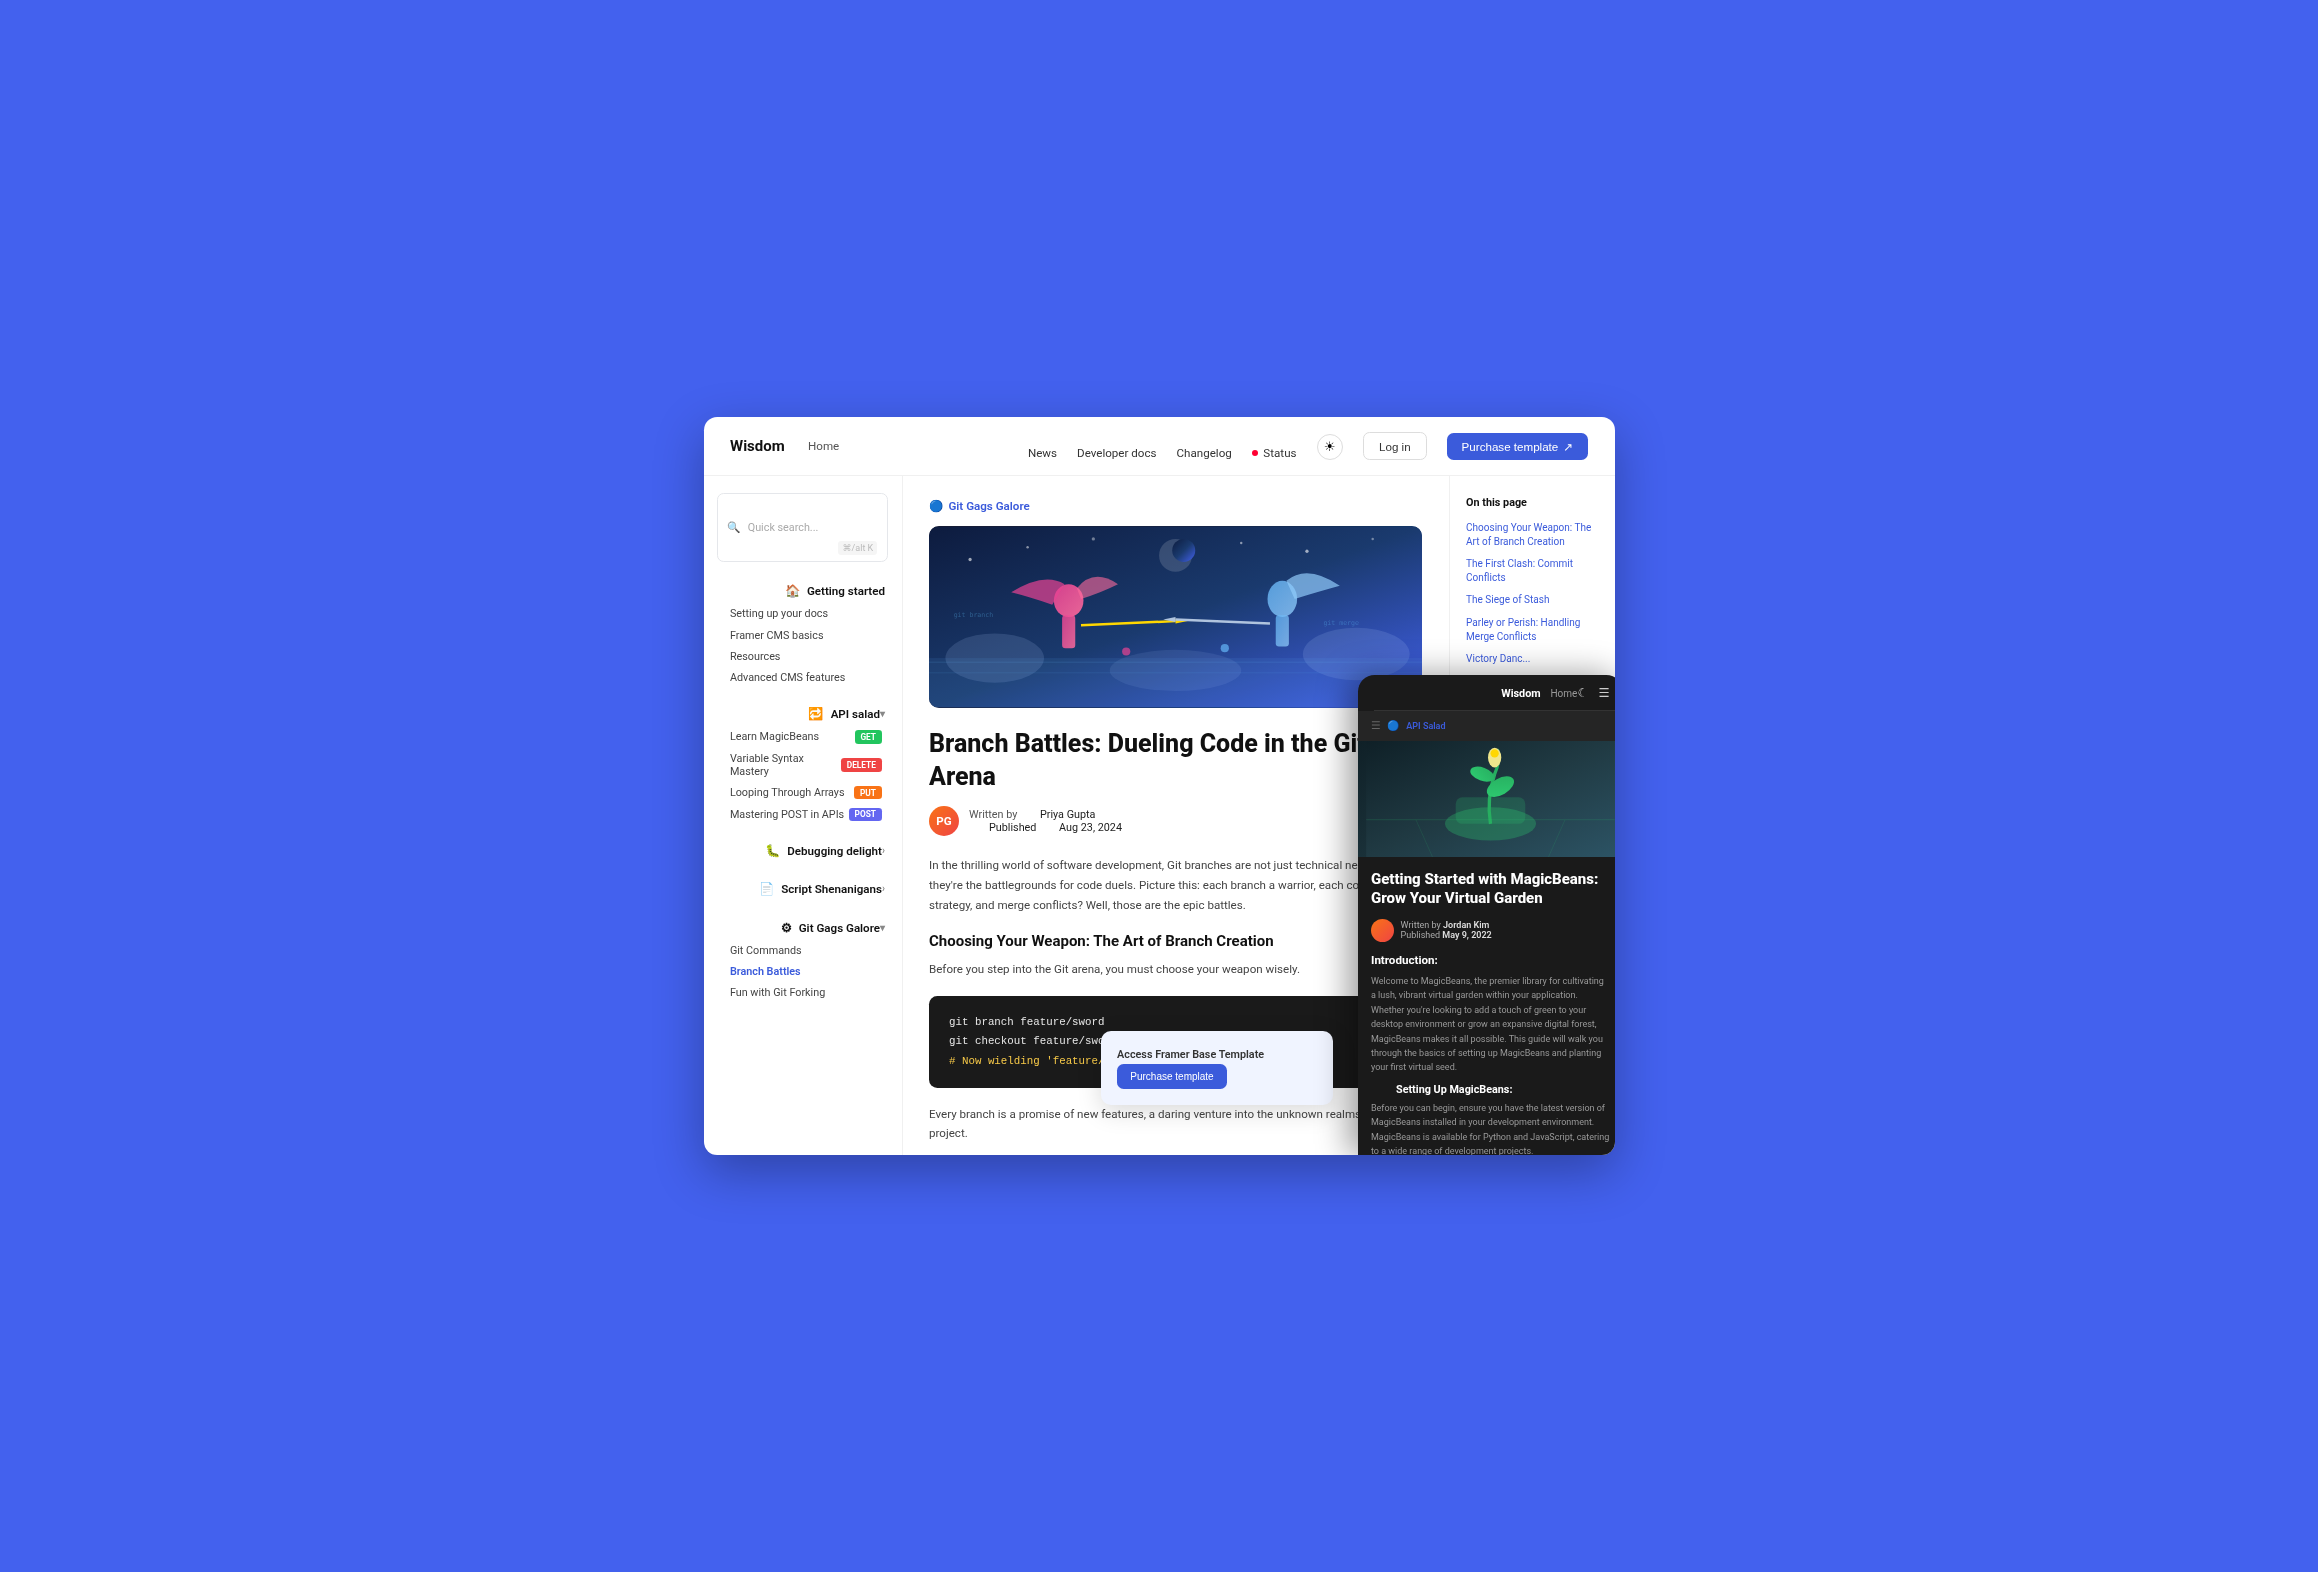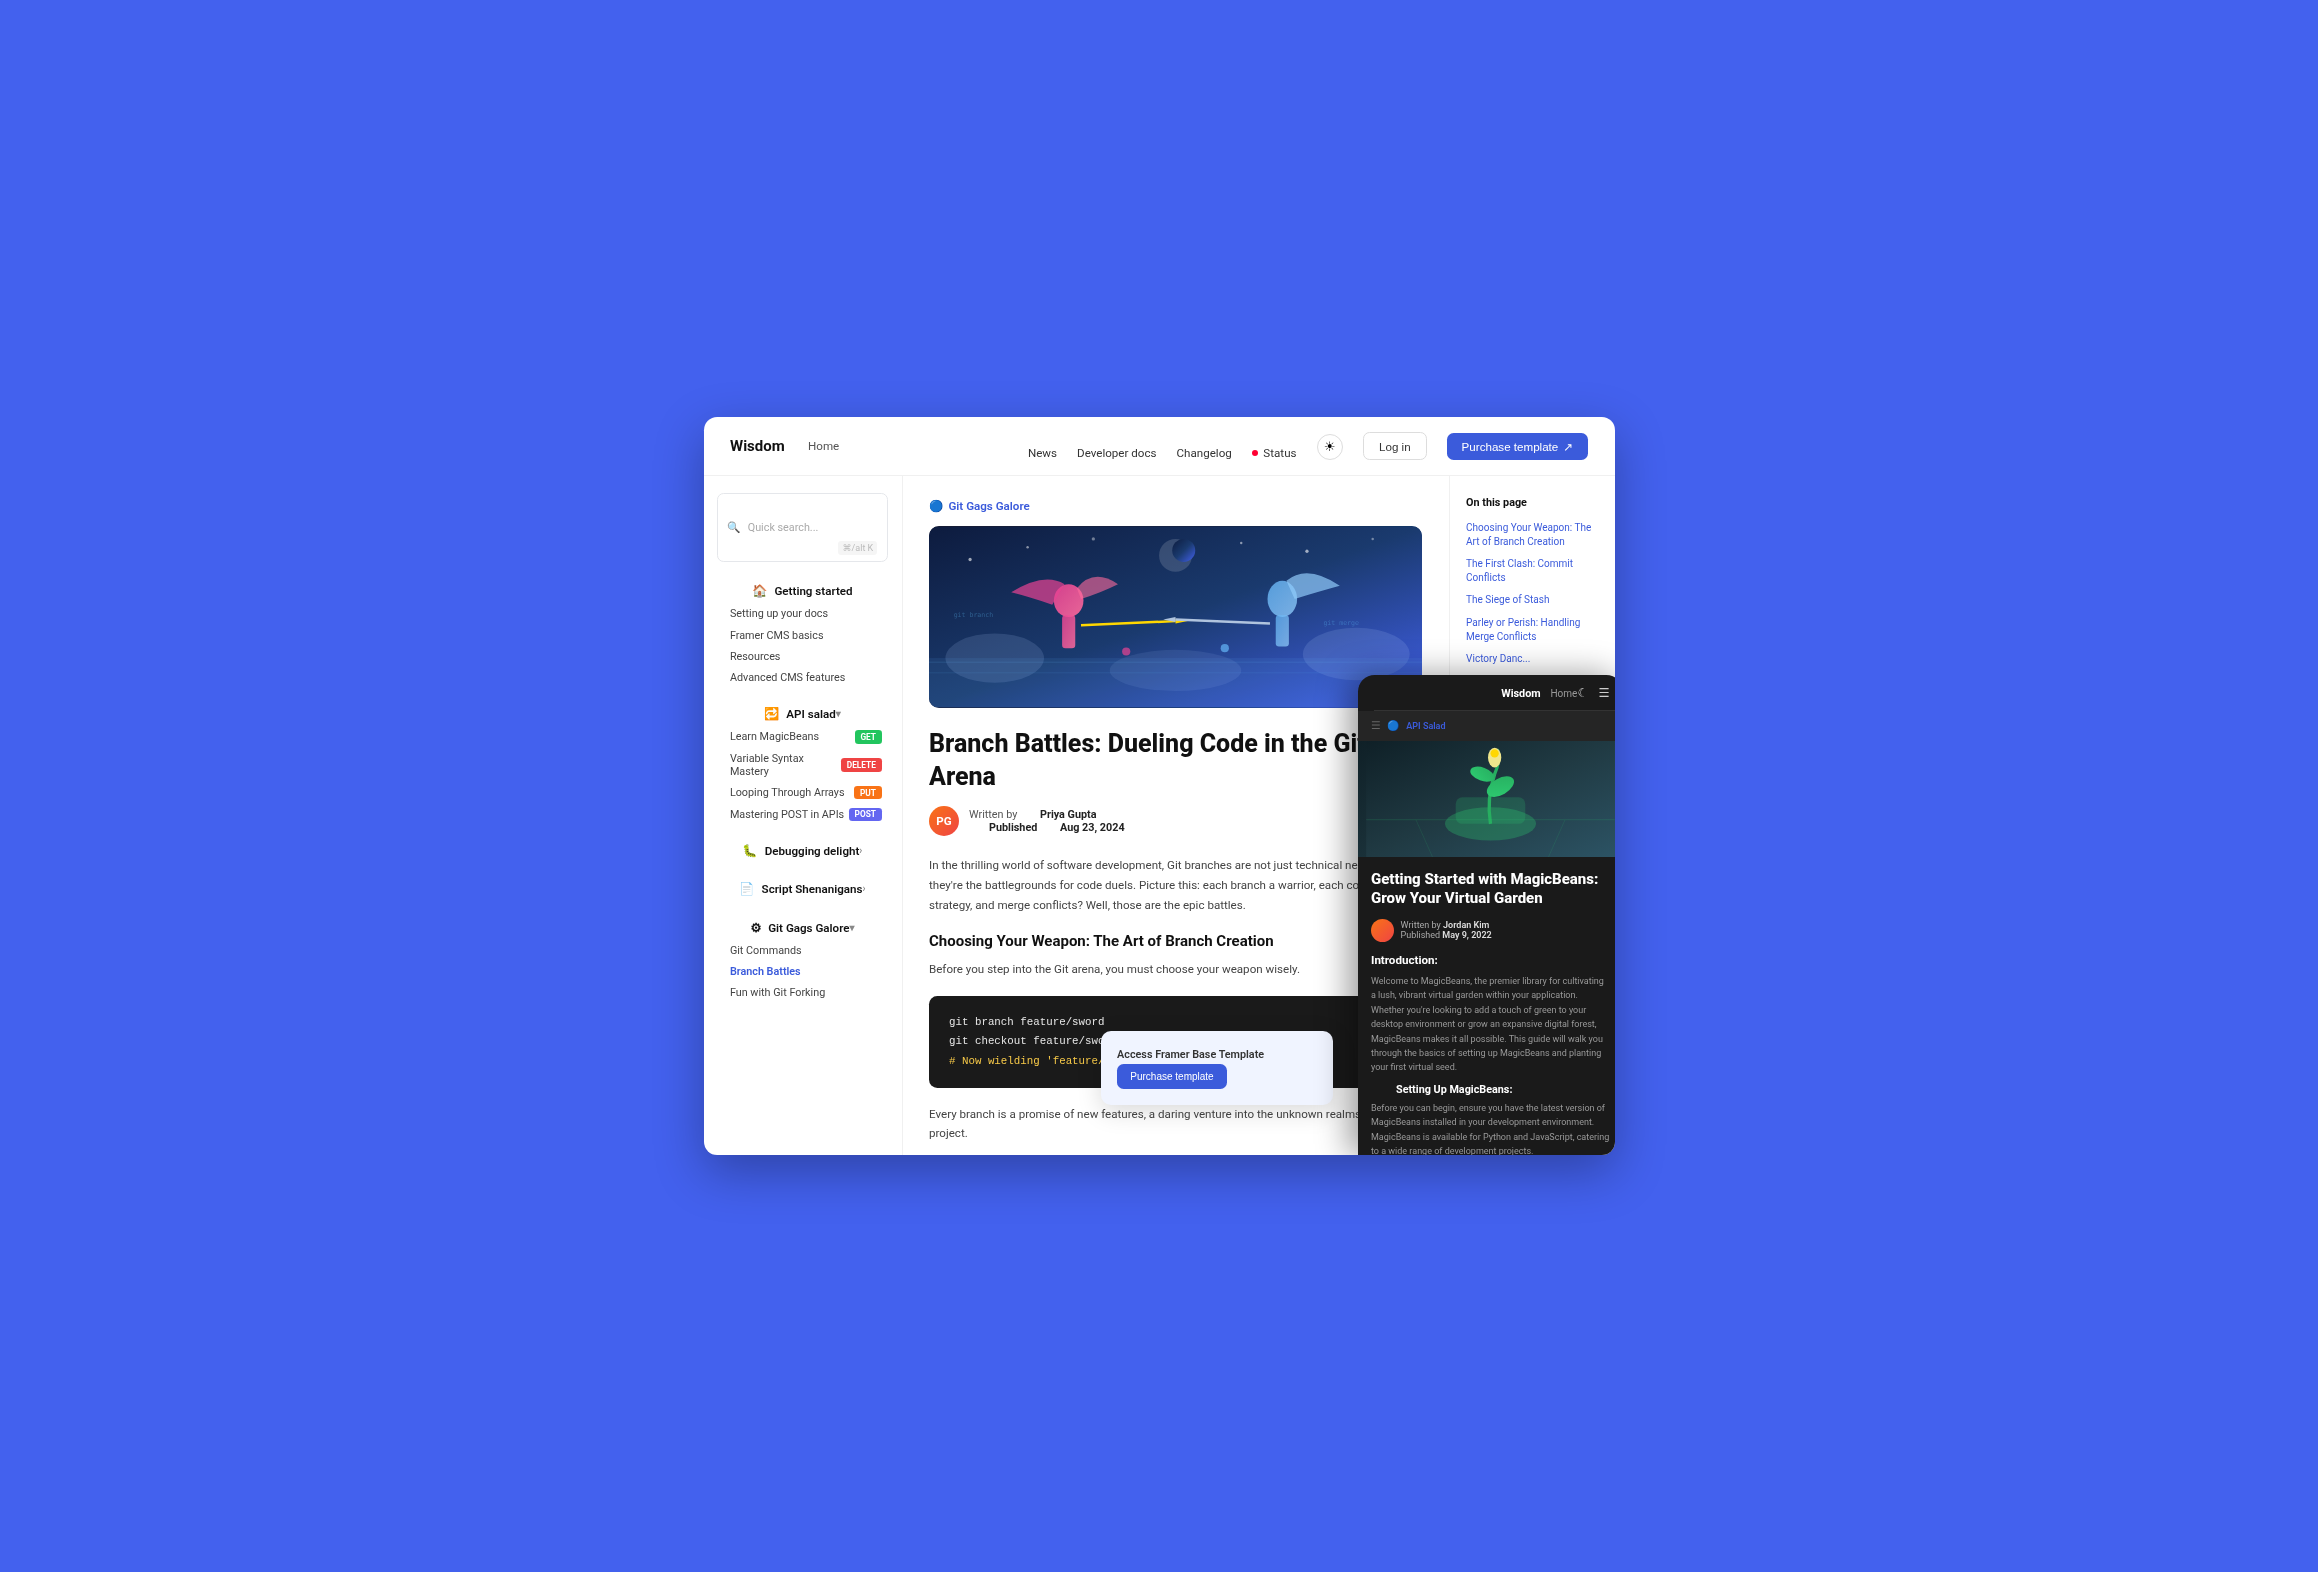--- a/index.html
+++ b/index.html
@@ -130,21 +130,21 @@
       padding: 1.7px 4.1px;
       border-radius: 3.3px;
       margin-top: 42px;
     }
     .sidebar-section {
       margin-bottom: 13.2px;
     }
     .sidebar-section-header {
       display: flex;
       align-items: center;
-      justify-content: center;
+      justify-content: flex-end;
       padding: 5px 3.3px;
       font-weight: 600;
       font-size: 11.6px;
       color: #111;
       cursor: pointer;
     }
     .sidebar-section-header .icon {
       font-size: 12.4px;
       margin-right: 6.6px;
     }
@@ -227,21 +227,21 @@
       border-radius: 50%;
       background: linear-gradient(135deg, #f97316, #ef4444);
       display: flex;
       align-items: center;
       justify-content: center;
       color: #fff;
       font-size: 11.6px;
       font-weight: 700;
     }
     .article-meta-text { font-size: 10.8px; color: #555; }
-    .article-meta-text span { font-weight: 700; color: #222; padding-left: 20px; }
+    .article-meta-text span { font-weight: 400; color: #222; padding-left: 20px; }
     .article-body p {
       font-size: 11.6px;
       line-height: 1.7;
       color: #444;
       margin-bottom: 16.6px;
     }
     .section-heading {
       font-size: 15px;
       font-weight: 700;
       color: #111;

